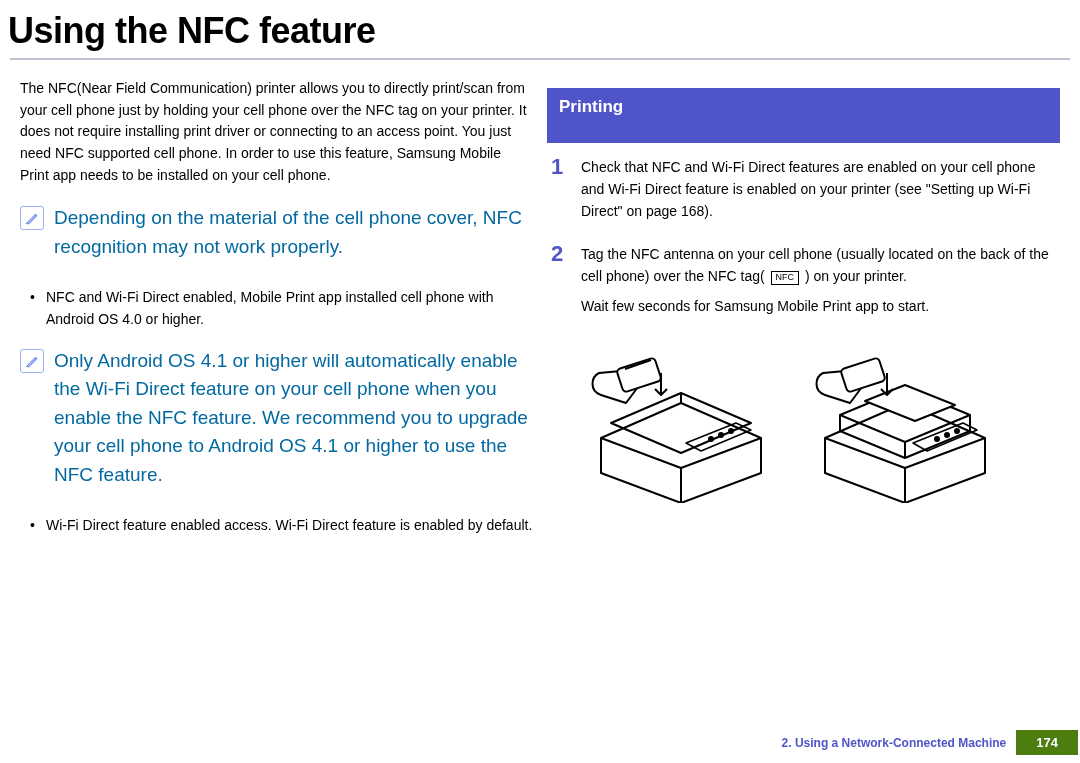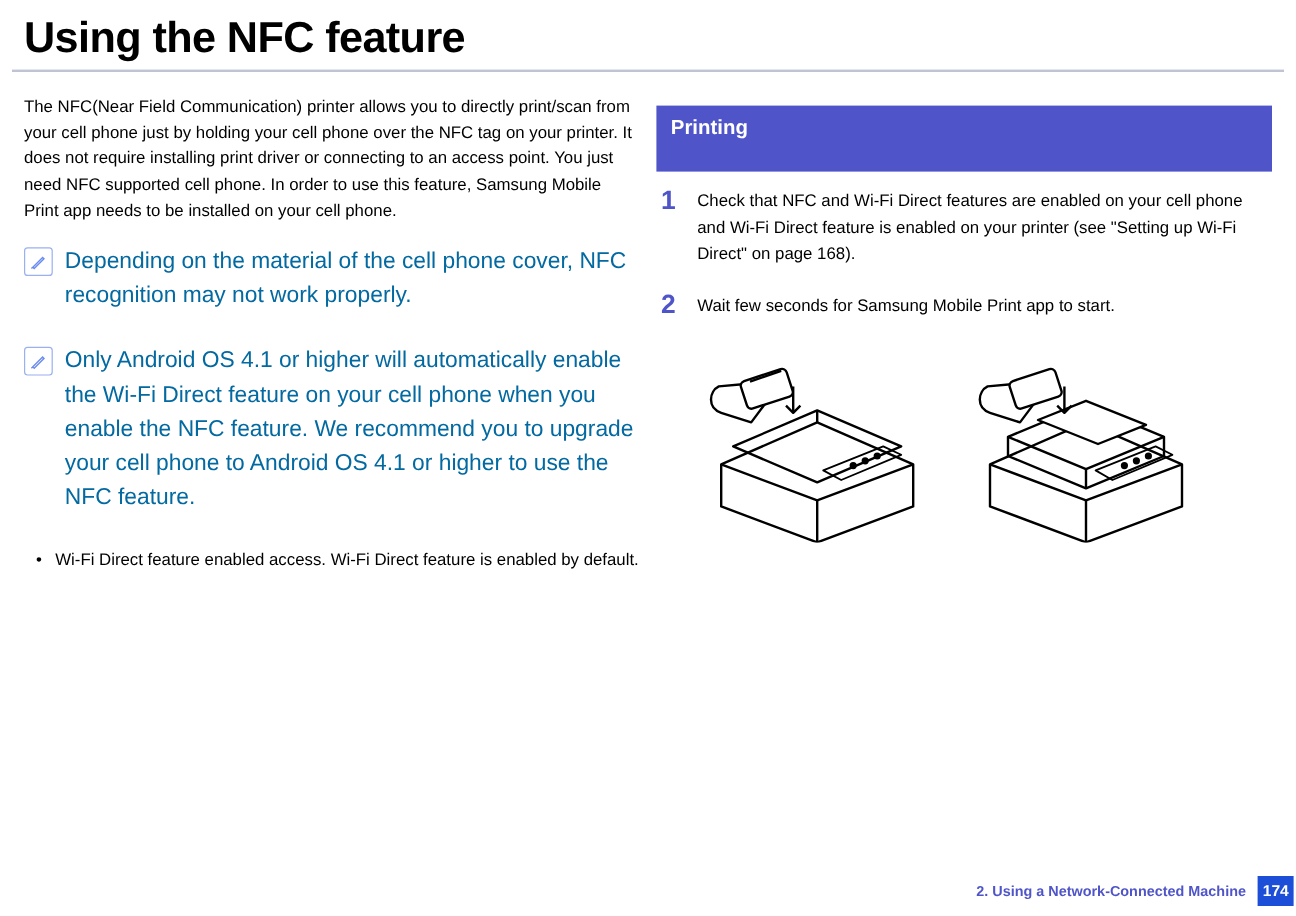--- a/index.html
+++ b/index.html
@@ -14,21 +14,21 @@
   }
   .page {
     width: 1080px;
     height: 763px;
     position: relative;
     box-sizing: border-box;
   }
   .title {
     font-size: 36px;
     font-weight: 700;
-    padding: 10px 20px 6px 20px;
+    padding: 10px 20px 6px 8px;
     letter-spacing: -0.5px;
     border-radius: 10px;
   }
   .title-rule {
     margin: 0 10px 18px 10px;
     height: 2px;
     background: linear-gradient(#bfc3d4, #bfc3d4);
   }
   .columns {
     display: flex;
@@ -133,25 +133,25 @@
     display: flex;
     align-items: center;
     gap: 10px;
     font-size: 12px;
   }
   .footer-text {
     color: #4f55c9;
     font-weight: 700;
   }
   .footer-page {
-    background: #1d4ed8;
+    background: #4d7c0f;
     color: #fff;
     font-weight: 700;
     font-size: 13px;
-    padding: 5px 4px;
+    padding: 5px 20px;
   }
 </style>
 </head>
 <body>
 
 <div class="page">
   <div class="title">Using the NFC feature</div>
   <div class="title-rule"></div>
 
   <div class="columns">
@@ -164,20 +164,21 @@
           <svg viewBox="0 0 24 24">
               <path d="M4 20 L18 6 L20 8 L6 22 Z M4 20 L2 22 L4 20 Z"></path>
             </svg>
         </div>
         <div class="note-body">
           <p>Depending on the material of the cell phone cover, NFC recognition may not work properly.</p>
         </div>
       </div>
 
 
+      <div class="bullet-block">NFC and Wi-Fi Direct enabled, Mobile Print app installed cell phone with Android OS 4.0 or higher.</div>
 
       <div class="note-box">
         <div class="note-icon">
           <svg viewBox="0 0 24 24">
               <path d="M4 20 L18 6 L20 8 L6 22 Z M4 20 L2 22 L4 20 Z"></path>
             </svg>
         </div>
         <div class="note-body">
           <p>Only Android OS 4.1 or higher will automatically enable the Wi-Fi Direct feature on your cell phone when you enable the NFC feature. We recommend you to upgrade your cell phone to Android OS 4.1 or higher to use the NFC feature.</p>
         </div>
@@ -193,20 +194,25 @@
       <div class="step">
         <div class="step-num">1</div>
         <div class="step-body">
           <p>Check that NFC and Wi-Fi Direct features are enabled on your cell phone and Wi-Fi Direct feature is enabled on your printer (see "Setting up Wi-Fi Direct" on page 168).</p>
         </div>
       </div>
 
       <div class="step">
         <div class="step-num">2</div>
         <div class="step-body">
+          <p>
+            <span>Tag the NFC antenna on your cell phone (usually located on the back of the cell phone) over the NFC tag(</span>
+            <span class="nfc-badge">NFC</span>
+            <span>) on your printer.</span>
+          </p>
           <p>Wait few seconds for Samsung Mobile Print app to start.</p>
         </div>
       </div>
 
       <div class="illus-row">
 
         <div class="illus">
           <svg viewBox="0 0 200 160">
             <g fill="none" stroke="#000" stroke-width="2" stroke-linejoin="round">
 

